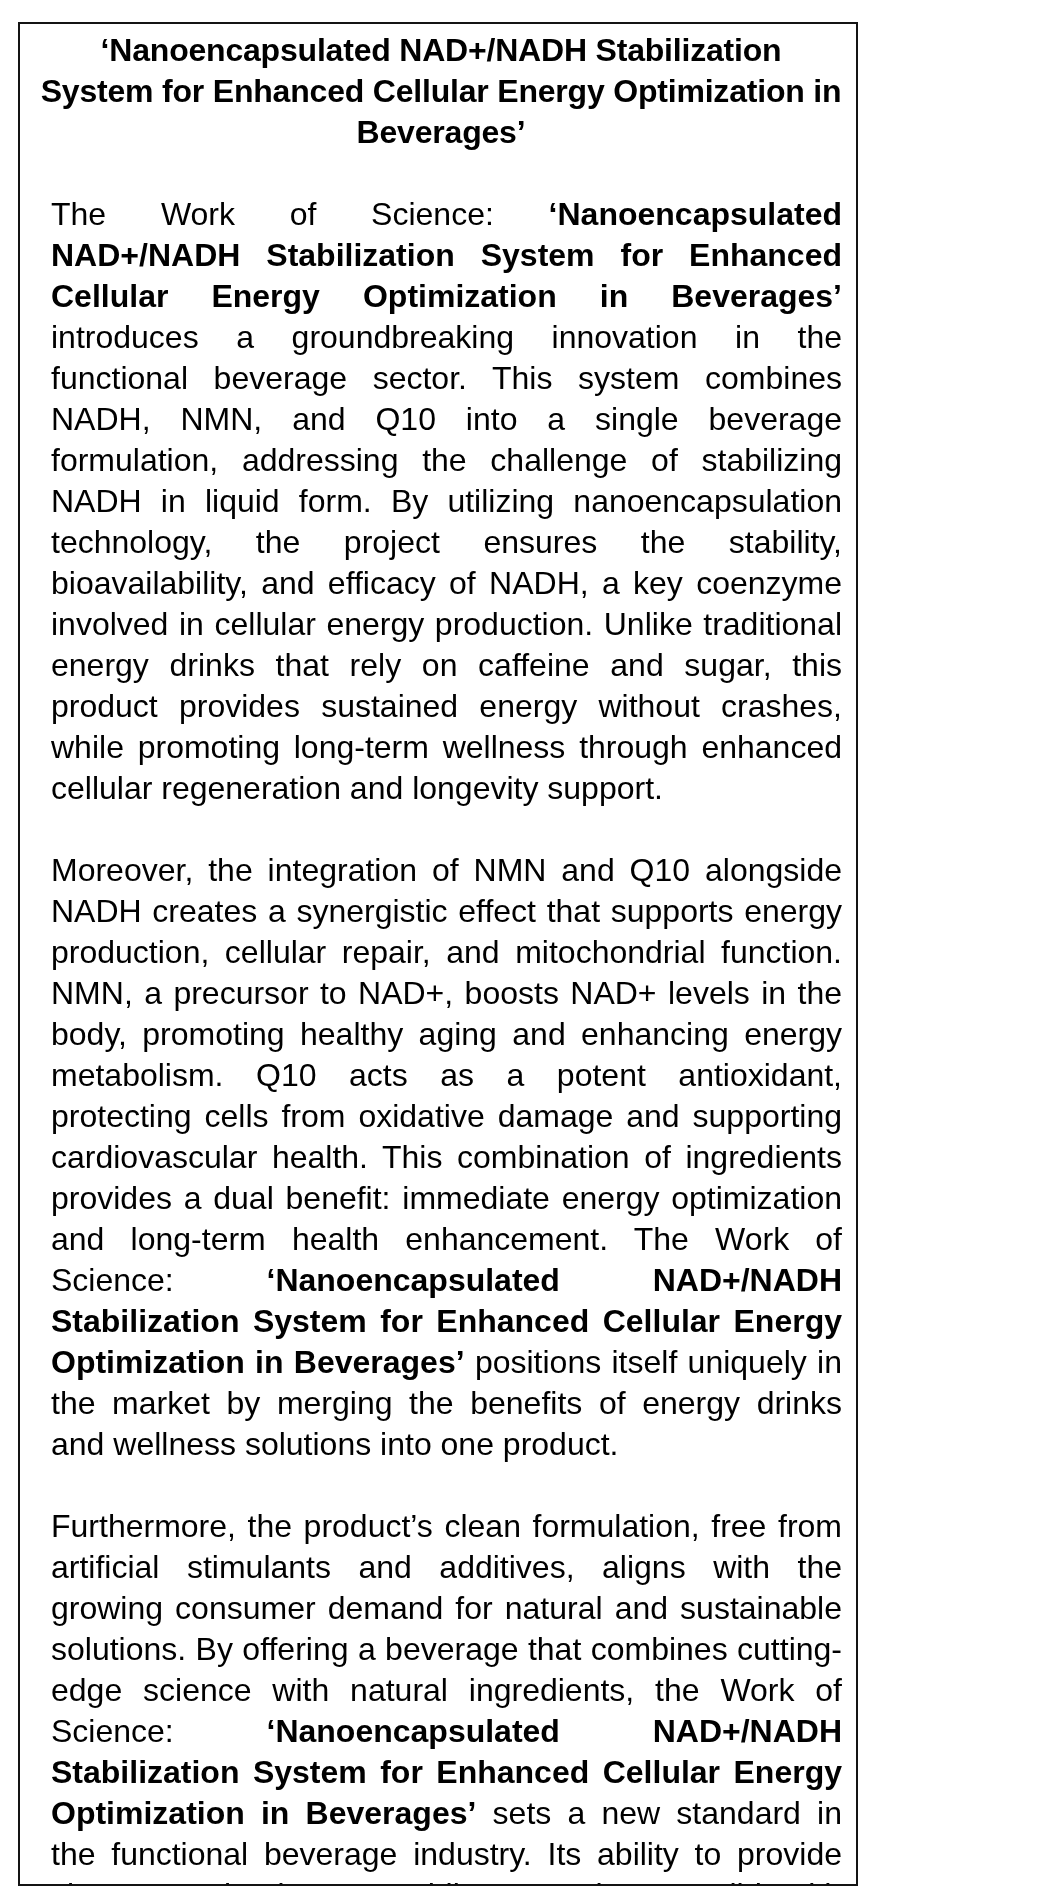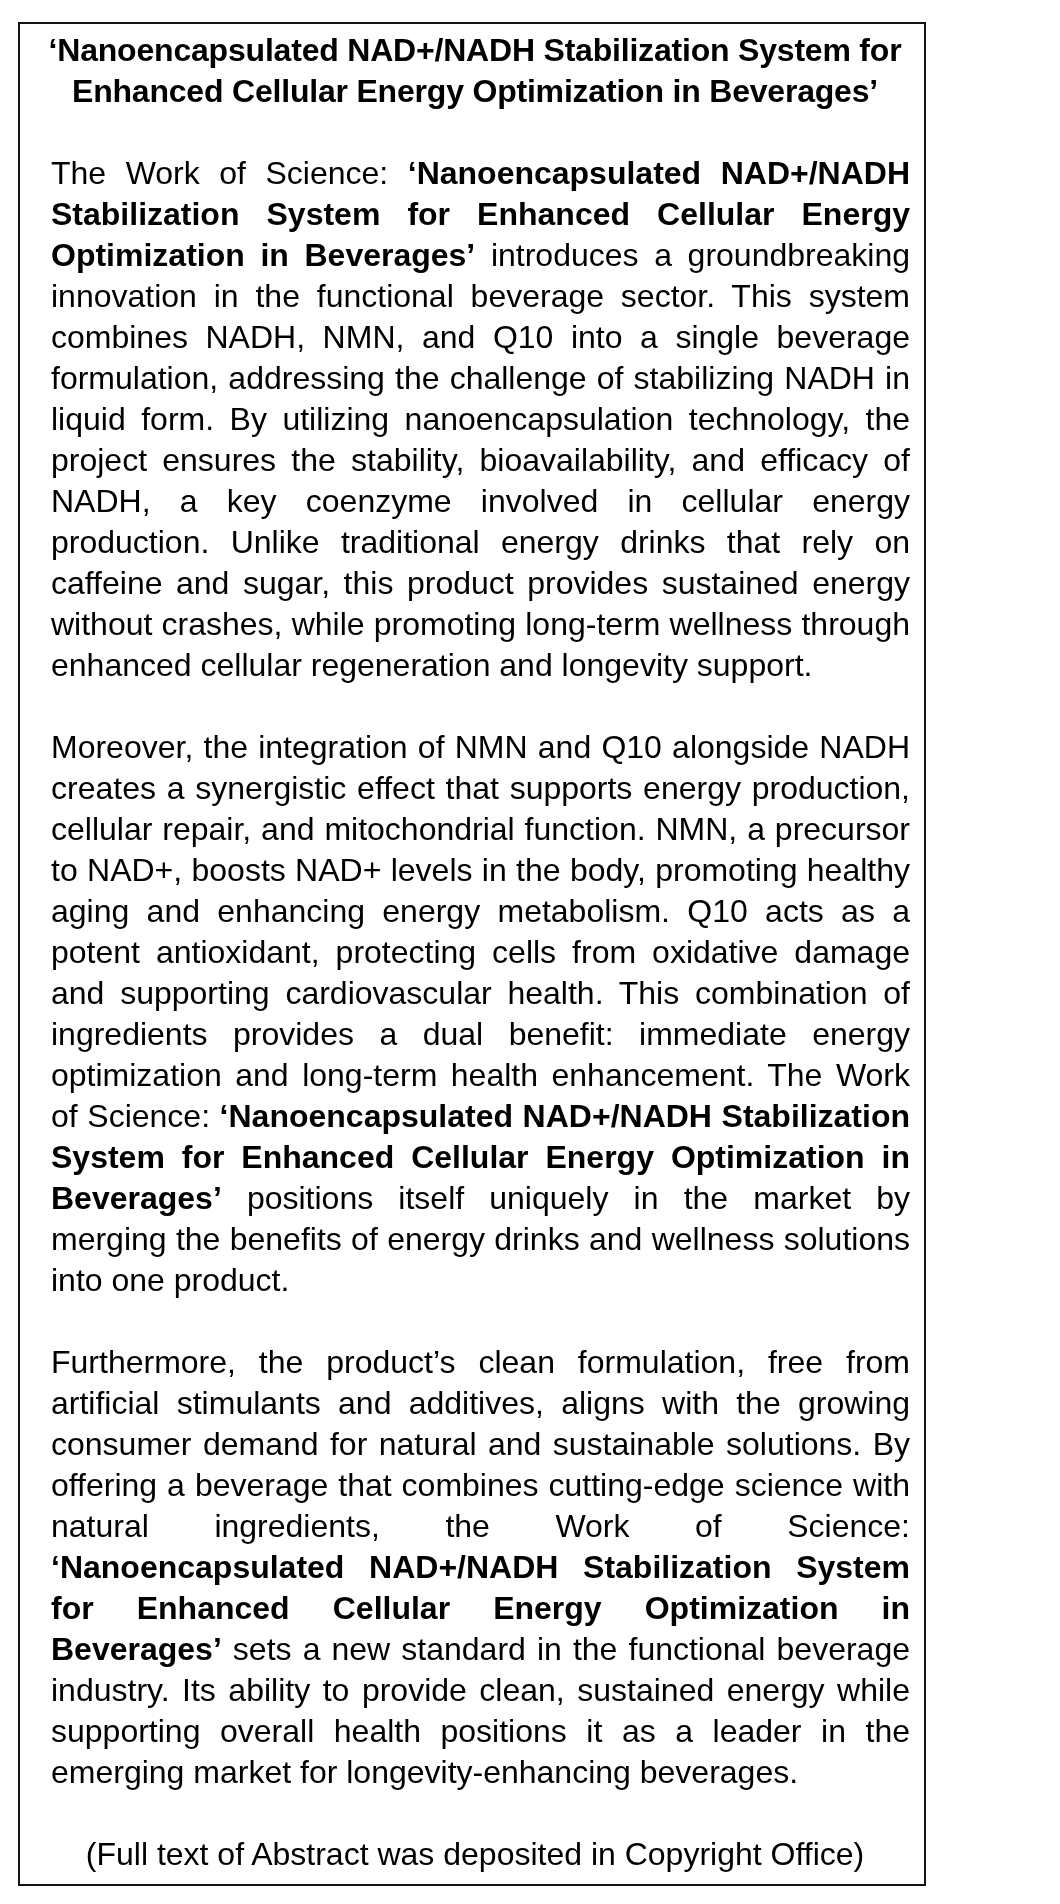--- a/index.html
+++ b/index.html
@@ -11,21 +11,21 @@
     width: 1060px;
     height: 1904px;
     position: relative;
     font-family: "Liberation Sans", "DejaVu Sans", sans-serif;
     color: #000000;
   }
   .frame {
     position: absolute;
     left: 18px;
     top: 22px;
-    width: 908px;
+    width: 840px;
     height: 1864px;
     box-sizing: border-box;
     border: 2px solid #141414;
     padding: 6px 14px 8px 20px;
     overflow: hidden;
     background: #ffffff;
   }
   .title {
     margin: 0 0 41px 0;
     font-size: 32px;

